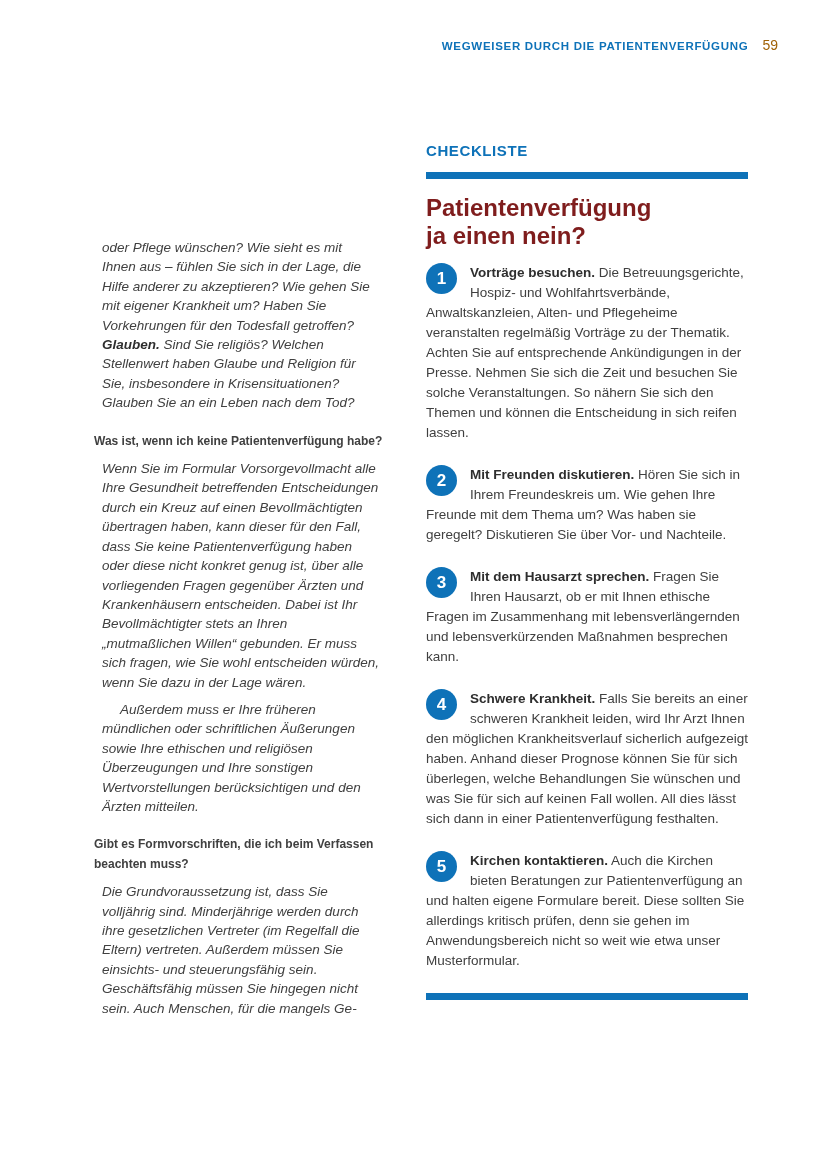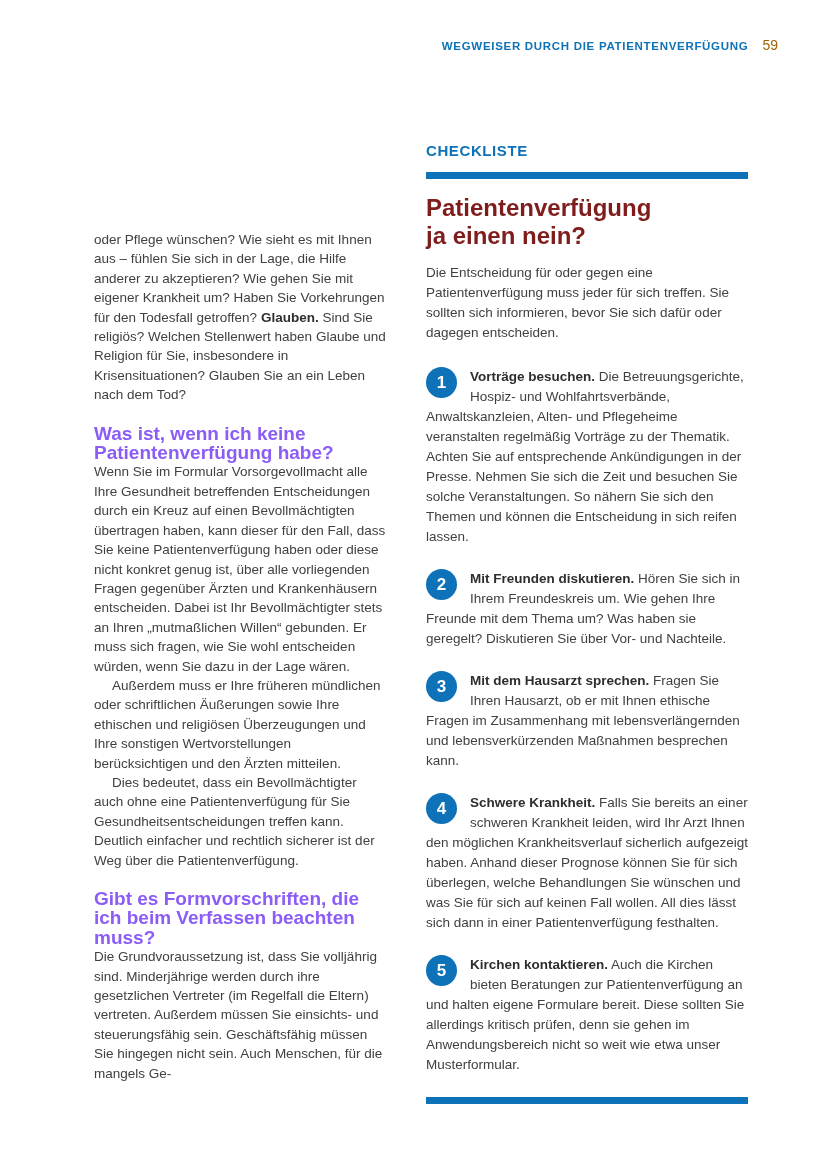--- a/index.html
+++ b/index.html
@@ -24,25 +24,25 @@
     color: var(--accent, #0e72b8);
     font-weight: bold; font-size: 11.5px; letter-spacing: 0.7px;
   }
   .page-number { color: #a16207; font-weight: normal; font-size: 14px; }
 
   
   .col-left {
     position: absolute; left: 94px; top: 230px; width: 293px;
     font-size: 13.5px; line-height: 19.4px; text-align: left;
   }
-  .col-left p { margin: 0; }
+  .col-left p { margin: 8px; font-style: italic; }
   .col-left p.indent { text-indent: 18px; }
   .subhead {
-    font-size: 19px; line-height: 19.4px;
-    color: #8b5cf6; font-weight: bold;
+    font-size: 12px; line-height: 19.4px;
+    color: #404040; font-weight: bold;
     margin-top: 19px; margin-bottom: 0;
   }
   .col-left strong, .col-right strong { color: #2e2e2e; }
 
   
   .col-right {
     position: absolute; left: 426px; top: 141px; width: 322px;
     font-size: 13.5px; line-height: 20px;
   }
   .checklist-label {
@@ -82,36 +82,34 @@
   <section class="col-left">
     <p>
       <span>oder Pflege wünschen? Wie sieht es mit Ihnen aus – fühlen Sie sich in der Lage, die Hilfe anderer zu akzeptieren? Wie gehen Sie mit eigener Krankheit um? Haben Sie Vorkehrungen für den Todesfall getroffen?</span>
       <strong>Glauben.</strong>
       <span>Sind Sie religiös? Welchen Stellenwert haben Glaube und Religion für Sie, insbesondere in Krisensituationen? Glauben Sie an ein Leben nach dem Tod?</span>
     </p>
 
     <h3 class="subhead">Was ist, wenn ich keine Patientenverfügung habe?</h3>
     <p>Wenn Sie im Formular Vorsorgevollmacht alle Ihre Gesundheit betreffenden Entscheidungen durch ein Kreuz auf einen Bevollmächtigten übertragen haben, kann dieser für den Fall, dass Sie keine Patientenverfügung haben oder diese nicht konkret genug ist, über alle vorliegenden Fragen gegenüber Ärzten und Krankenhäusern entscheiden. Dabei ist Ihr Bevollmächtigter stets an Ihren „mutmaßlichen Willen“ gebunden. Er muss sich fragen, wie Sie wohl entscheiden würden, wenn Sie dazu in der Lage wären.</p>
     <p class="indent">Außerdem muss er Ihre früheren mündlichen oder schriftlichen Äußerungen sowie Ihre ethischen und religiösen Überzeugungen und Ihre sonstigen Wertvorstellungen berücksichtigen und den Ärzten mitteilen.</p>
-    <p class="indent">Dies bedeutet, dass ein Bevollmächtigter auch ohne eine Patientenverfügung für Sie Gesundheitsentscheidungen treffen kann. Deutlich einfacher und rechtlich sicherer ist der Weg über die Patientenverfügung.</p>
 
     <h3 class="subhead">Gibt es Formvorschriften, die ich beim Verfassen beachten muss?</h3>
     <p>Die Grundvoraussetzung ist, dass Sie volljährig sind. Minderjährige werden durch ihre gesetzlichen Vertreter (im Regelfall die Eltern) vertreten. Außerdem müssen Sie einsichts- und steuerungsfähig sein. Geschäftsfähig müssen Sie hingegen nicht sein. Auch Menschen, für die mangels Ge-</p>
   </section>
 
   <aside class="col-right">
     <div class="checklist-label">CHECKLISTE</div>
     <div class="rule"></div>
 
     <h1 class="checklist-title">
       <span>Patientenverfügung</span><br>
       <span>ja einen nein?</span>
     </h1>
 
-    <p class="intro">Die Entscheidung für oder gegen eine Patientenverfügung muss jeder für sich treffen. Sie sollten sich informieren, bevor Sie sich dafür oder dagegen entscheiden.</p>
 
     <div class="check-item">
       <span class="num-badge">1</span>
       <strong>Vorträge besuchen.</strong>
       <span>Die Betreuungsgerichte, Hospiz- und Wohlfahrtsverbände, Anwaltskanzleien, Alten- und Pflegeheime veranstalten regelmäßig Vorträge zu der Thematik. Achten Sie auf entsprechende Ankündigungen in der Presse. Nehmen Sie sich die Zeit und besuchen Sie solche Veranstaltungen. So nähern Sie sich den Themen und können die Entscheidung in sich reifen lassen.</span>
     </div>
 
     <div class="check-item">
       <span class="num-badge">2</span>
       <strong>Mit Freunden diskutieren.</strong>

